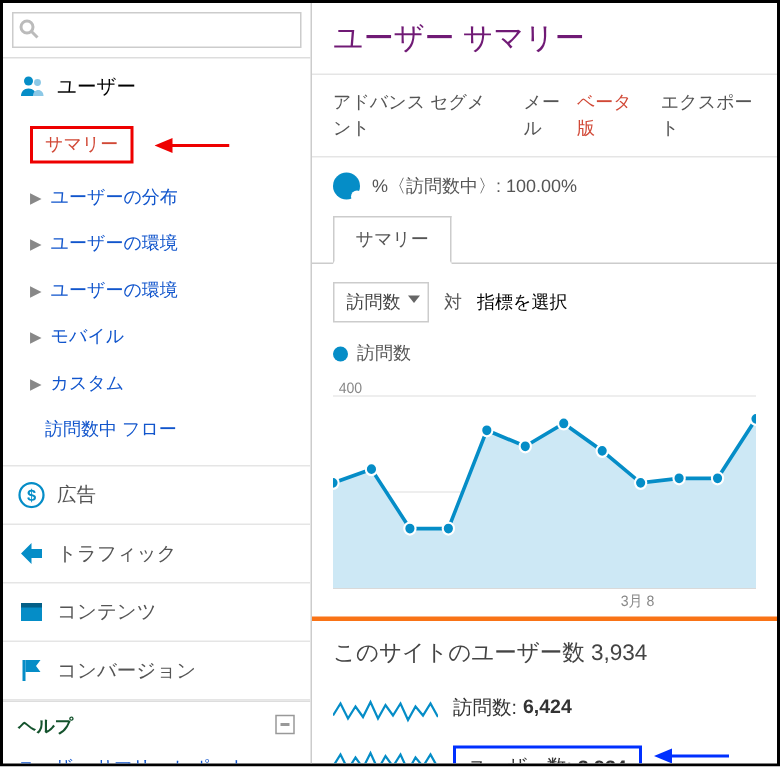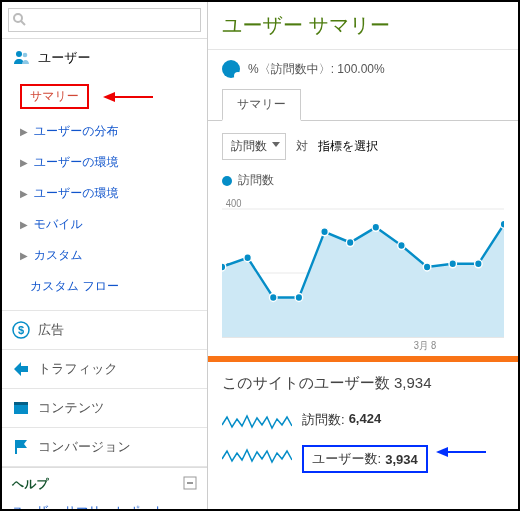--- a/index.html
+++ b/index.html
@@ -18,39 +18,39 @@
   .sub-item .chev{color:#888;margin-right:6px;font-size:10px}
   .sub-item.sel{color:#d14836}
   .sub-item.sel .box{border:2px solid #e00;padding:2px 8px;margin-right:6px;color:#d14836}
   .sub-item .arrow-red{margin-left:8px;display:flex;align-items:center}
   .sub-item.plain{color:#15c;padding-left:28px}
   .help{border-top:1px solid #ddd;padding:8px 10px}
   .help-head{display:flex;justify-content:space-between;align-items:center;font-size:12px;font-weight:bold;color:#14532d}
   .help-links{margin-top:6px}
   .help-links div{color:#15c;padding:4px 0;cursor:pointer}
   .main{flex:1;display:flex;flex-direction:column;overflow:hidden}
-  .title{font-size:20px;color:#4d7c0f;padding:10px 14px;border-bottom:1px solid #e5e5e5}
+  .title{font-size:20px;color:#701a75;padding:10px 14px;border-bottom:1px solid #e5e5e5}
   .toolbar{border-bottom:1px solid #e5e5e5;padding:10px 14px;font-size:12px;color:#555;display:flex;gap:4px}
   .toolbar .beta{color:#d14836}
   .pct{display:flex;align-items:center;padding:10px 14px;font-size:12px;color:#555}
   .pct .dot{width:18px;height:18px;border-radius:50%;background:#058dc7;margin-right:8px;position:relative}
   .pct .dot::after{content:"";position:absolute;right:-2px;bottom:-2px;width:8px;height:8px;background:#fff;border-radius:50%}
   .tabs{padding:0 14px}
   .tab{display:inline-block;border:1px solid #ccc;border-bottom:2px solid #fff;padding:6px 14px;font-size:12px;color:#555;background:#fff;position:relative;top:1px}
   .tab-line{border-bottom:1px solid #ccc}
   .ctrl{padding:12px 14px;display:flex;align-items:center;gap:10px;font-size:12px}
   .dd{border:1px solid #ccc;padding:4px 18px 4px 8px;position:relative;color:#444}
   .dd::after{content:"";position:absolute;right:5px;top:8px;border-left:4px solid transparent;border-right:4px solid transparent;border-top:5px solid #666}
   .vs{color:#555}
   .link{color:#000000;cursor:pointer}
   .chart{padding:0 14px}
   .chart-title{display:flex;align-items:center;font-size:12px;color:#555;margin-bottom:4px}
   .chart-title .cdot{width:10px;height:10px;border-radius:50%;background:#058dc7;margin-right:6px}
   .chart-svg{width:100%;height:160px}
-  .section-title{font-size:15px;color:#444;padding:12px 14px;border-top:6px solid #f97316}
+  .section-title{font-size:15px;color:#444;padding:12px 14px;border-top:3px solid #f97316}
   .metrics{padding:0 14px}
   .metric{display:flex;align-items:flex-start;padding:6px 0;font-size:13px;color:#333}
   .spark{width:70px;height:22px;margin-right:10px}
   .metric .lbl{margin-right:4px}
   .metric.boxed .val-box{border:2px solid #0030ff;padding:3px 8px;display:inline-flex;align-items:center}
   .metric .arrow-blue{margin-left:8px;display:flex;align-items:center}
   .flex-spacer{flex:1}
 </style>
 </head>
 <body>
@@ -103,21 +103,21 @@
           </div>
         <div class="sub-item">
             <span class="chev">▶</span>
             <span>モバイル</span>
           </div>
         <div class="sub-item">
             <span class="chev">▶</span>
             <span>カスタム</span>
           </div>
         <div class="sub-item plain">
-            <span>カスタム フロー</span>
+            <span>訪問数中 フロー</span>
           </div>
       </div>
     </div>
 
     <div class="nav-section">
       <div class="nav-head">
         <span class="icon">
             <svg width="18" height="18" viewBox="0 0 18 18">
               <circle cx="9" cy="9" r="8" fill="none" stroke="#058dc7" stroke-width="1.5"></circle>
               <text x="9" y="13" text-anchor="middle" font-size="11" fill="#058dc7" font-weight="bold">$</text>
@@ -171,20 +171,26 @@
       </div>
       <div class="help-links">
         <div>ユーザー サマリー レポート</div>
 
       </div>
     </div>
   </div>
 
   <div class="main">
     <div class="title">ユーザー サマリー</div>
+    <div class="toolbar">
+      <span>アドバンス セグメント</span>
+      <span style="margin-left:14px">メール</span>
+      <span class="beta">ベータ版</span>
+      <span style="margin-left:10px">エクスポート</span>
+    </div>
     <div class="pct">
       <span class="dot"></span>
       <span>%〈訪問数中〉: 100.00%</span>
     </div>
     <div class="tabs tab-line">
       <div class="tab">サマリー</div>
     </div>
     <div class="ctrl">
       <span class="dd">訪問数</span>
       <span class="vs">対</span>

